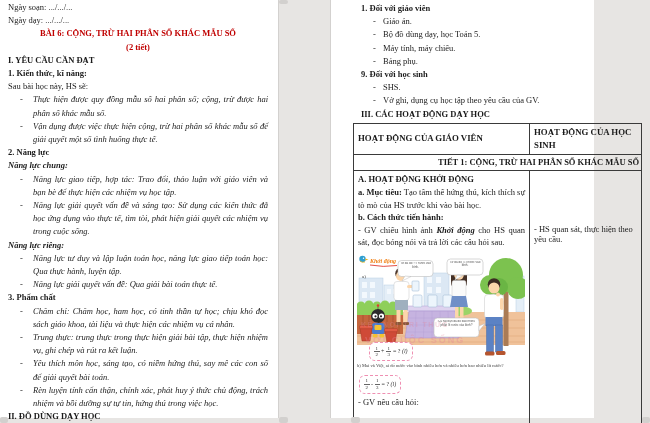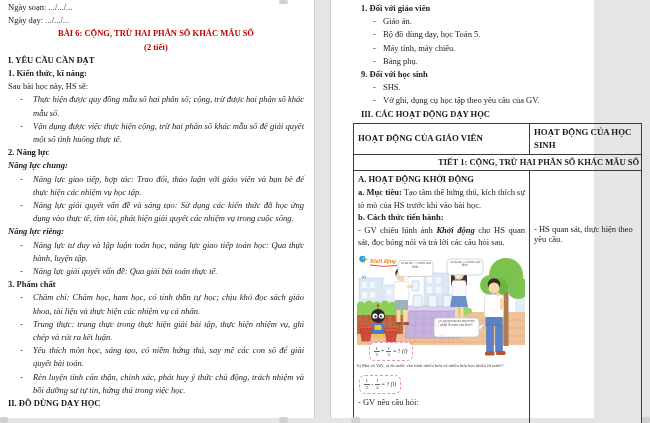--- a/index.html
+++ b/index.html
@@ -1,20 +1,20 @@
 <!DOCTYPE html>
 <html><head>
 <meta charset="utf-8">
 <style>
   html,body{margin:0;padding:0;}
   body{width:650px;height:423px;background:#e7e5e3;overflow:hidden;
        font-family:"Liberation Serif","DejaVu Serif",serif;color:#1b1b1b;}
   #viewport{position:relative;width:650px;height:423px;}
   .page{position:absolute;top:0;height:418px;background:#fff;box-sizing:border-box;}
-  .pageL{left:0;width:315px;border-right:1px solid #d3d1cf;padding:1px 10px 0 8px;
+  .pageL{left:0;width:279px;border-right:1px solid #d3d1cf;padding:1px 10px 0 8px;
          font-size:8.5px;line-height:13.2px;}
   .pageR{left:330px;width:264px;border-left:1px solid #d3d1cf;padding:2px 8px 0 22px;
          font-size:8.5px;line-height:13.2px;}
   p{margin:0;}
   .just{text-align:justify;}
   .b{font-weight:bold;}
   .bi{font-weight:bold;font-style:italic;}
   .title{ text-align:center;font-weight:bold;color:#C00000;}
   .h{font-weight:bold;}
   .hi{font-weight:bold;font-style:italic;}
@@ -34,21 +34,21 @@
   .cellL p{line-height:12.6px;}
   .hs-resp{margin-top:51px;line-height:10px;}
   .illu{position:relative;width:168px;margin:5px 0 1px -1px;}
   svg.scene{display:block;}
   .bub{font-family:"Liberation Sans","DejaVu Sans",sans-serif;font-size:3px;
        line-height:3.5px;color:#555;text-align:center;}
   .logoT{font-family:"Liberation Serif",serif;font-style:italic;font-weight:bold;
          font-size:6px;fill:#f07f13;}
   .aT{font-family:"Liberation Serif",serif;font-size:5px;fill:#444;}
   .wm{position:absolute;white-space:nowrap;font-family:"Liberation Sans",sans-serif;
-      font-weight:normal;z-index:1;pointer-events:none;}
+      font-weight:bold;z-index:1;pointer-events:none;}
   .wm1{top:64px;left:4px;font-size:7px;letter-spacing:1.5px;color:rgba(228,135,155,0.32);}
   .wm2{top:80px;left:8px;font-size:9px;letter-spacing:2px;color:rgba(228,135,155,0.38);}
   .fbox{border:1px dashed #ef8fb2;border-radius:6px;background:#fff;padding:2px 4px;
         display:inline-flex;align-items:center;gap:1.5px;color:#333;z-index:2;}
   .fbox.fa{position:absolute;left:12px;top:88px;}
   .fbox.fb{position:static;margin:2px 0 1px 2px;}
   .frac{display:inline-flex;flex-direction:column;}
   .fn,.fd{display:block;font-size:5px;line-height:5.4px;text-align:center;padding:0 1.5px;}
   .fd{border-top:1px solid #666;}
   .fop,.feq,.funit{font-size:6px;}

